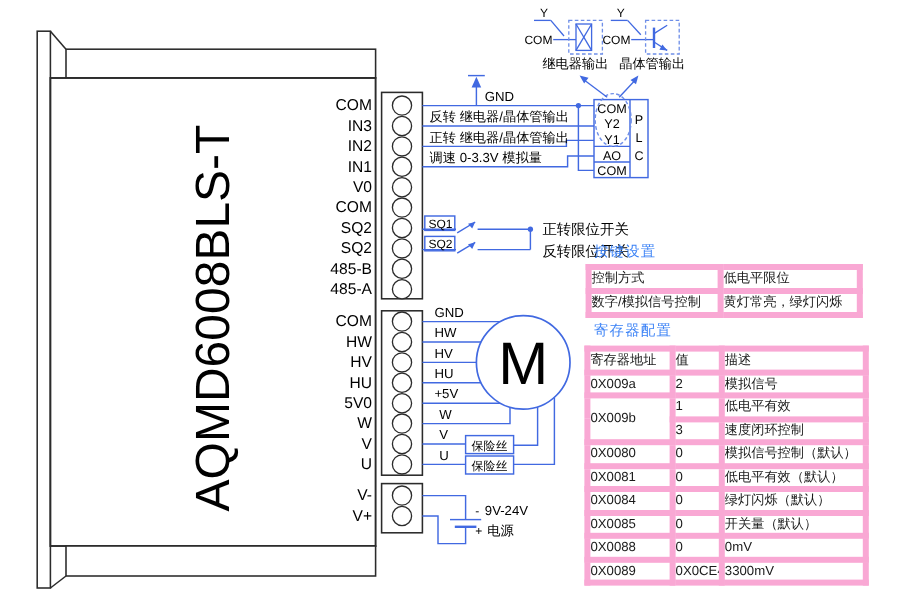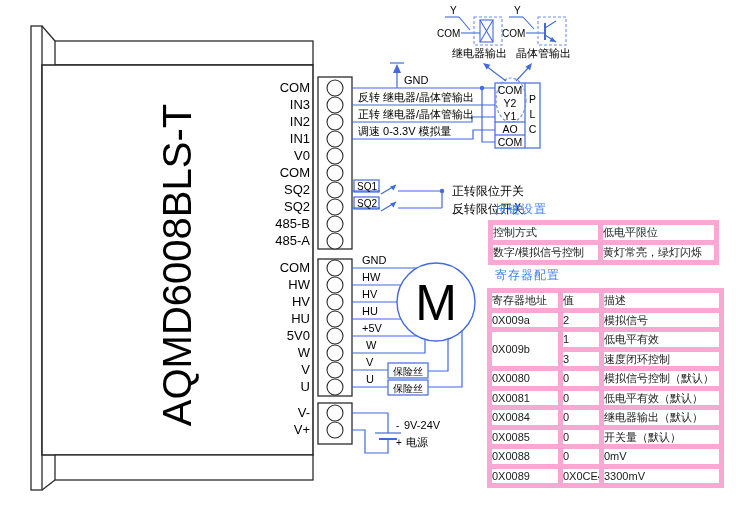--- a/index.html
+++ b/index.html
@@ -264,21 +264,21 @@
     <td>模拟信号控制（默认）</td>
   </tr>
   <tr>
     <td>0X0081</td>
     <td>0</td>
     <td>低电平有效（默认）</td>
   </tr>
   <tr>
     <td>0X0084</td>
     <td>0</td>
-    <td>继电器输出（默认）</td>
+    <td>绿灯闪烁（默认）</td>
   </tr>
   <tr>
     <td>0X0085</td>
     <td>0</td>
     <td>开关量（默认）</td>
   </tr>
   <tr>
     <td>0X0088</td>
     <td>0</td>
     <td>0mV</td>

